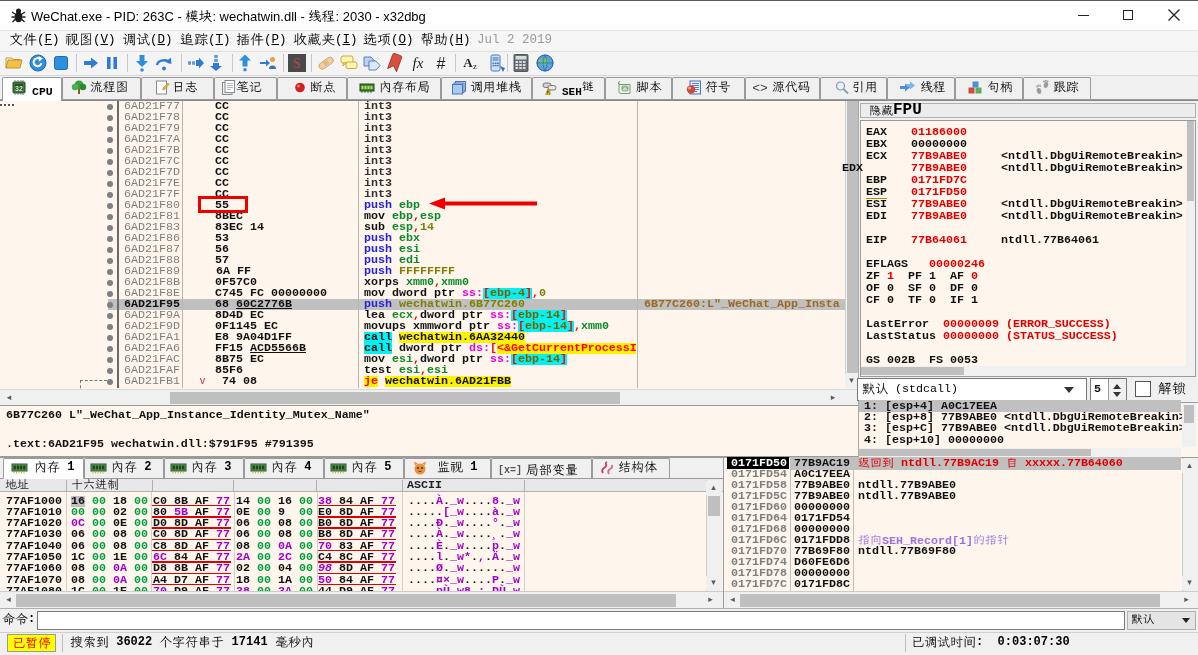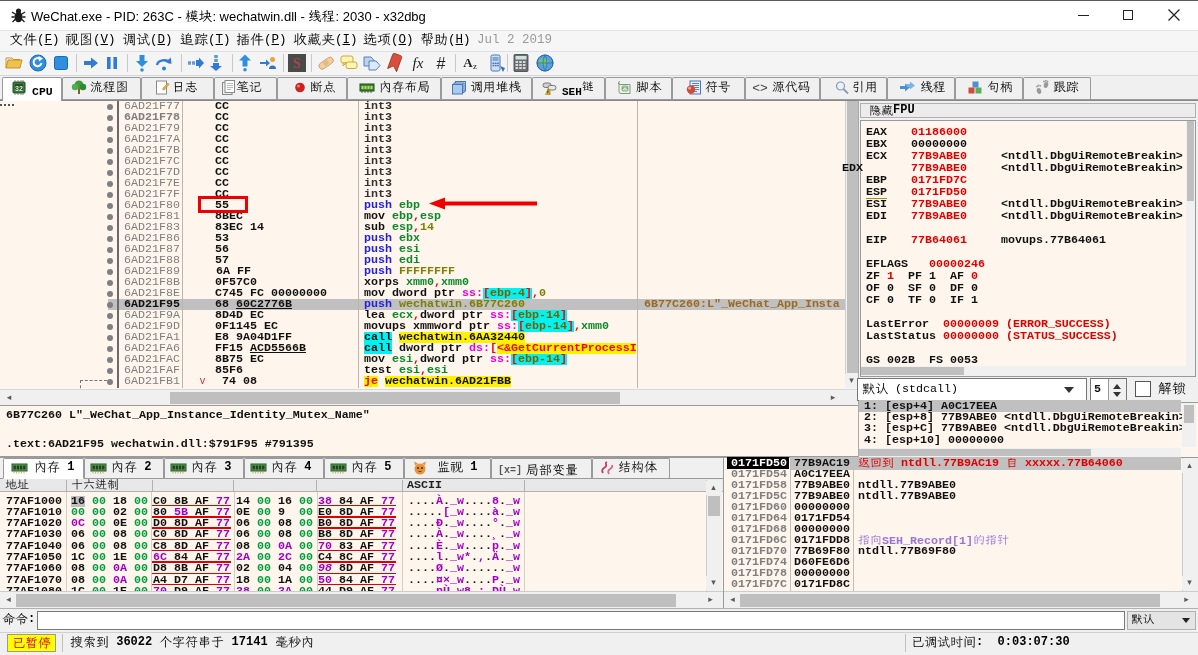--- a/index.html
+++ b/index.html
@@ -537,21 +537,21 @@
         <use href="#u8ddf" x="0"></use>
         <use href="#u8e2a" x="100"></use>
       </g>
     </svg></div>
 <div class="abs" style="left:0;top:100px;width:858px;height:305px;background:#fef5ec;border-top:1px solid #888"></div>
 <div class="abs" style="left:858px;top:100px;width:340px;height:357px;background:#f0f0f0;border-top:1px solid #888;border-left:1px solid #aaa"></div>
 <div class="abs m" style="left:124px;top:101.0px;color:#7f7f7f;font-weight:normal">6AD21F77</div>
 <div class="abs m mb" style="left:215px;top:101.0px;color:#111">CC</div>
 <div class="abs m" style="left:364px;top:101.0px;color:#111;width:272px;overflow:hidden"><span style="color:#333">int3</span></div>
 <div class="dot" style="left:106.5px;top:103.5px"></div>
-<div class="abs m" style="left:124px;top:112.0px;color:#7f7f7f;font-weight:bold">6AD21F78</div>
+<div class="abs m" style="left:124px;top:112.0px;color:#7f7f7f;font-weight:normal">6AD21F78</div>
 <div class="abs m mb" style="left:215px;top:112.0px;color:#111">CC</div>
 <div class="abs m" style="left:364px;top:112.0px;color:#111;width:272px;overflow:hidden"><span style="color:#333">int3</span></div>
 <div class="dot" style="left:106.5px;top:114.5px"></div>
 <div class="abs m" style="left:124px;top:123.0px;color:#7f7f7f;font-weight:normal">6AD21F79</div>
 <div class="abs m mb" style="left:215px;top:123.0px;color:#111">CC</div>
 <div class="abs m" style="left:364px;top:123.0px;color:#111;width:272px;overflow:hidden"><span style="color:#333">int3</span></div>
 <div class="dot" style="left:106.5px;top:125.5px"></div>
 <div class="abs m" style="left:124px;top:134.0px;color:#7f7f7f;font-weight:normal">6AD21F7A</div>
 <div class="abs m mb" style="left:215px;top:134.0px;color:#111">CC</div>
 <div class="abs m" style="left:364px;top:134.0px;color:#111;width:272px;overflow:hidden"><span style="color:#333">int3</span></div>
@@ -671,21 +671,21 @@
 <div class="abs" style="left:0;top:405px;width:858px;height:52px;background:#fef5ec;border-top:1px solid #9a9a9a;border-bottom:1px solid #9a9a9a"></div>
 <div class="abs m" style="left:6px;top:410px;color:#111">6B77C260 L"_WeChat_App_Instance_Identity_Mutex_Name"</div>
 <div class="abs m" style="left:6px;top:439px;color:#111">.text:6AD21F95 wechatwin.dll:$791F95 #791395</div>
 <div class="abs" style="left:860px;top:103px;width:336px;height:15px;background:#ececec;border:1px solid #b0b0b0;display:flex;align-items:center;padding-left:8px">
     <svg class="cjk" width="24.0" height="12.0" style="fill:#111;" viewBox="0 0 24.0 12.0">
       <g transform="translate(0,9.6) scale(0.12,-0.12)">
         <use href="#u9690" x="0"></use>
         <use href="#u85cf" x="100"></use>
       </g>
     </svg>
-    <span class="m" style="font-size:12px">FPU</span>
+    <span class="m" style="font-size:16px">FPU</span>
   </div>
 <div class="abs" style="left:860px;top:120px;width:336px;height:257px;background:#fef5ec;border:1px solid #9a9a9a;overflow:hidden"></div>
 <div class="abs m" style="left:866px;top:126.5px;color:#111;">EAX</div>
 <div class="abs m" style="left:911px;top:126.5px;color:#e00000">01186000</div>
 <div class="abs m" style="left:866px;top:138.5px;color:#111;">EBX</div>
 <div class="abs m" style="left:911px;top:138.5px;color:#111">00000000</div>
 <div class="abs m" style="left:866px;top:150.5px;color:#111;">ECX</div>
 <div class="abs m" style="left:911px;top:150.5px;color:#e00000">77B9ABE0</div>
 <div class="abs m" style="left:1001px;top:150.5px;color:#111">&lt;ntdll.DbgUiRemoteBreakin&gt;</div>
 <div class="abs m" style="left:842px;top:162.5px;color:#111;">EDX</div>
@@ -696,21 +696,21 @@
 <div class="abs m" style="left:866px;top:186.5px;color:#111;border-bottom:1.5px solid #b09000;">ESP</div>
 <div class="abs m" style="left:911px;top:186.5px;color:#e00000">0171FD50</div>
 <div class="abs m" style="left:866px;top:198.5px;color:#111;">ESI</div>
 <div class="abs m" style="left:911px;top:198.5px;color:#e00000">77B9ABE0</div>
 <div class="abs m" style="left:1001px;top:198.5px;color:#111">&lt;ntdll.DbgUiRemoteBreakin&gt;</div>
 <div class="abs m" style="left:866px;top:210.5px;color:#111;">EDI</div>
 <div class="abs m" style="left:911px;top:210.5px;color:#e00000">77B9ABE0</div>
 <div class="abs m" style="left:1001px;top:210.5px;color:#111">&lt;ntdll.DbgUiRemoteBreakin&gt;</div>
 <div class="abs m" style="left:866px;top:234.5px;color:#111;">EIP</div>
 <div class="abs m" style="left:911px;top:234.5px;color:#e00000">77B64061</div>
-<div class="abs m" style="left:1001px;top:234.5px;color:#111">movups.77B64061</div>
+<div class="abs m" style="left:1001px;top:234.5px;color:#111">ntdll.77B64061</div>
 <div class="abs m" style="left:866px;top:258.5px;color:#111">EFLAGS   <span class="red">00000246</span></div>
 <div class="abs m" style="left:866px;top:270.5px;color:#111">ZF <span class="red">1</span>  PF 1  AF <span class="red">0</span></div>
 <div class="abs m" style="left:866px;top:282.5px;color:#111">OF 0  SF 0  DF 0</div>
 <div class="abs m" style="left:866px;top:294.5px;color:#111">CF 0  TF 0  IF 1</div>
 <div class="abs m" style="left:866px;top:318.5px;color:#111">LastError  <span class="red">00000009 (ERROR_SUCCESS)</span></div>
 <div class="abs m" style="left:866px;top:330.5px;color:#111">LastStatus <span class="red">00000000 (STATUS_SUCCESS)</span></div>
 <div class="abs m" style="left:866px;top:354.5px;color:#111">GS 002B  FS 0053</div>
 <div class="sb" style="left:861px;top:366px;width:334px;height:10px">
     <div class="thumb" style="left:0px;top:1px;width:103px;height:8px"></div>
   </div>

